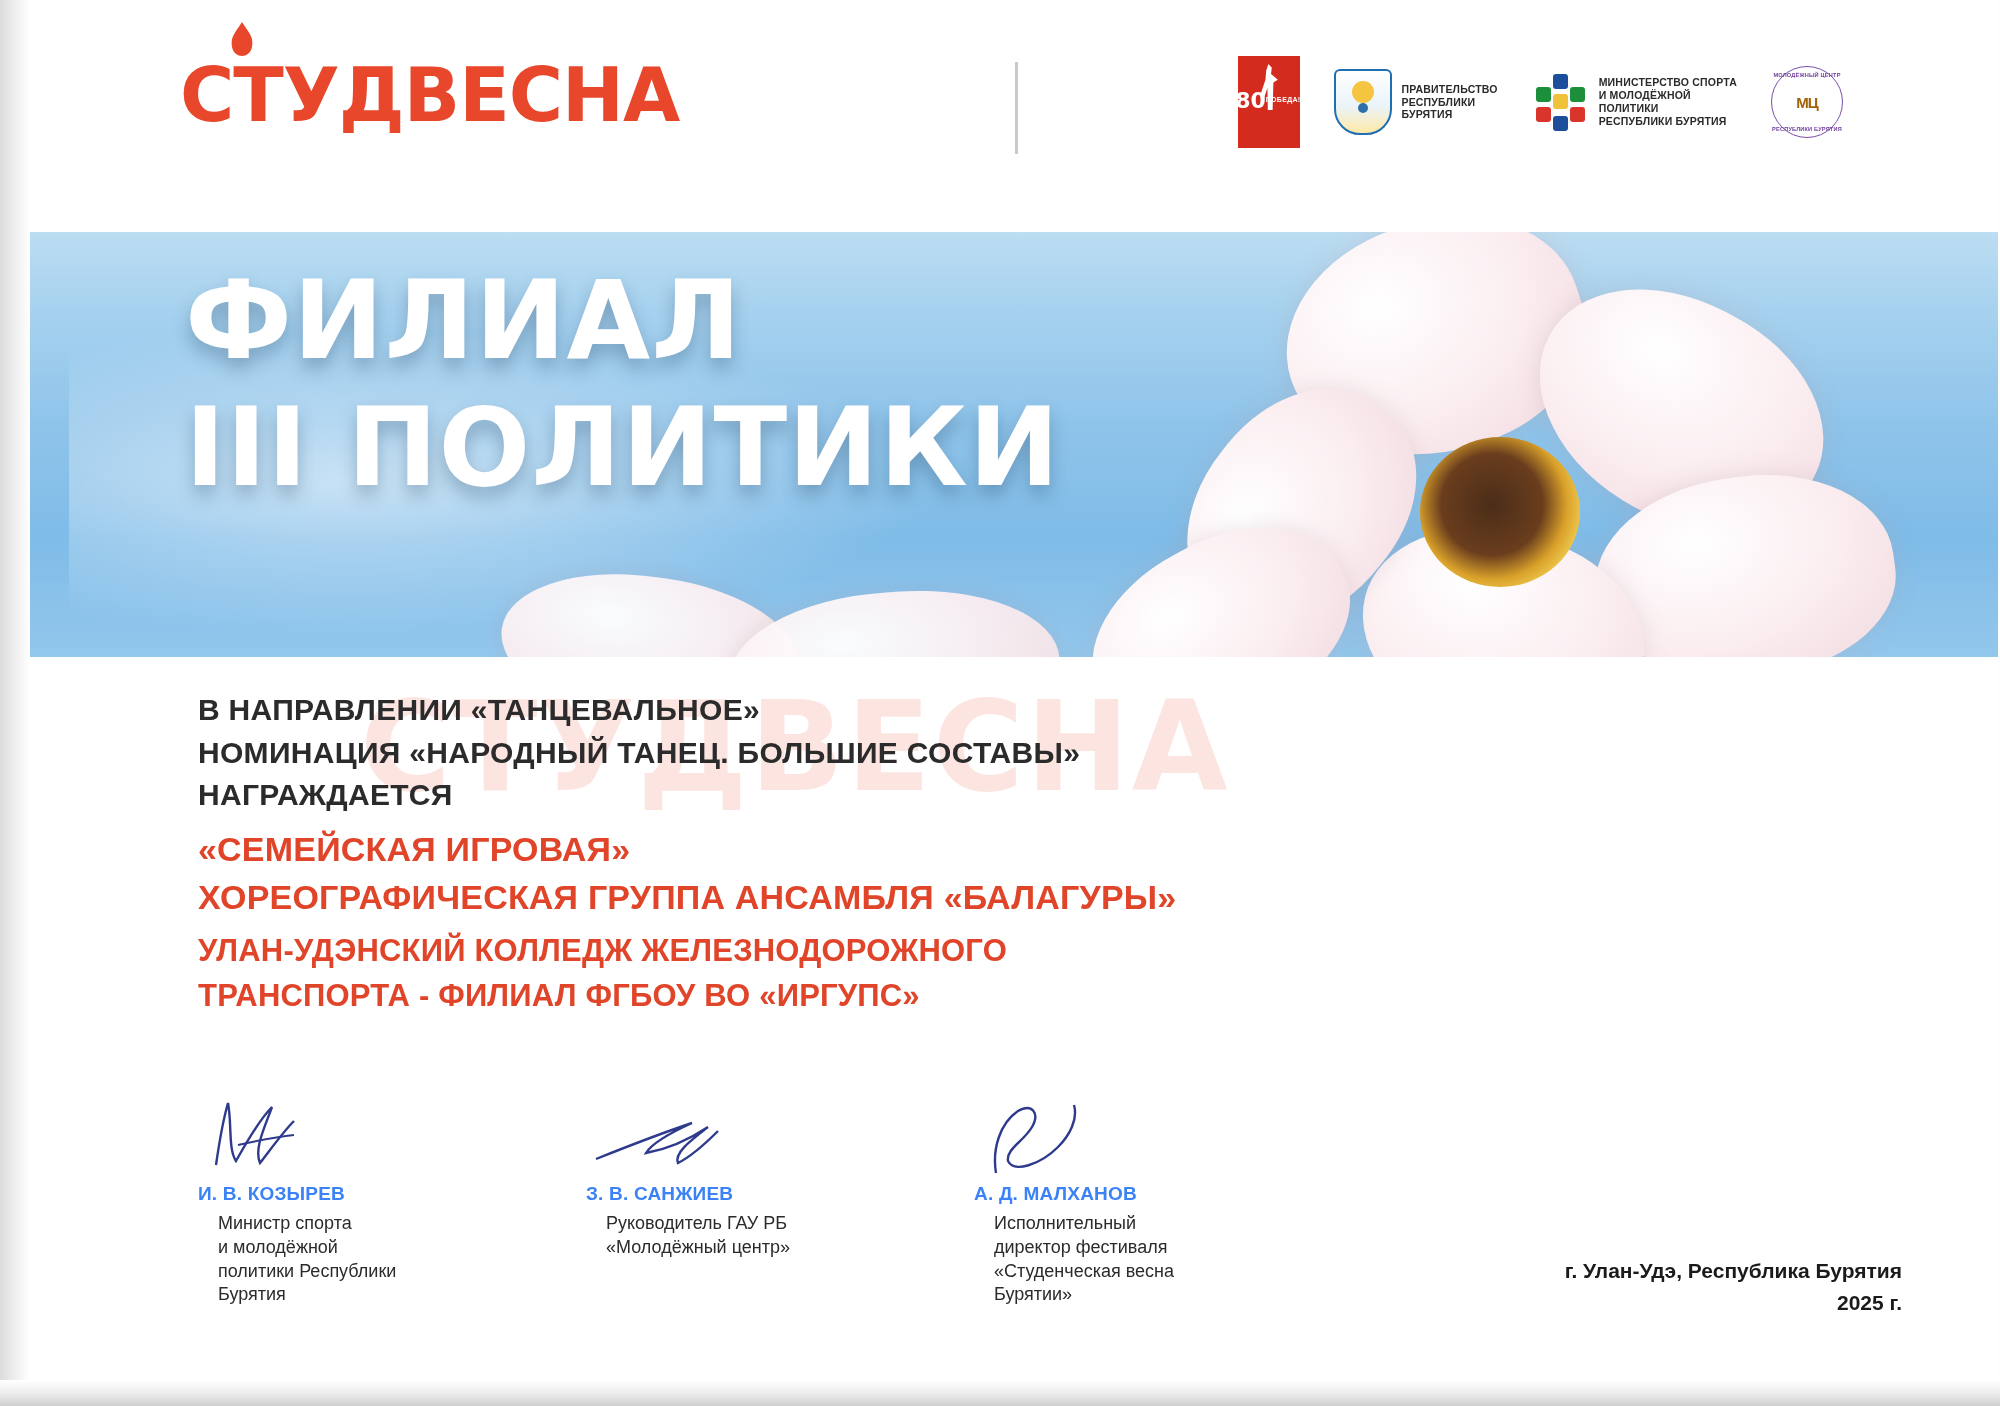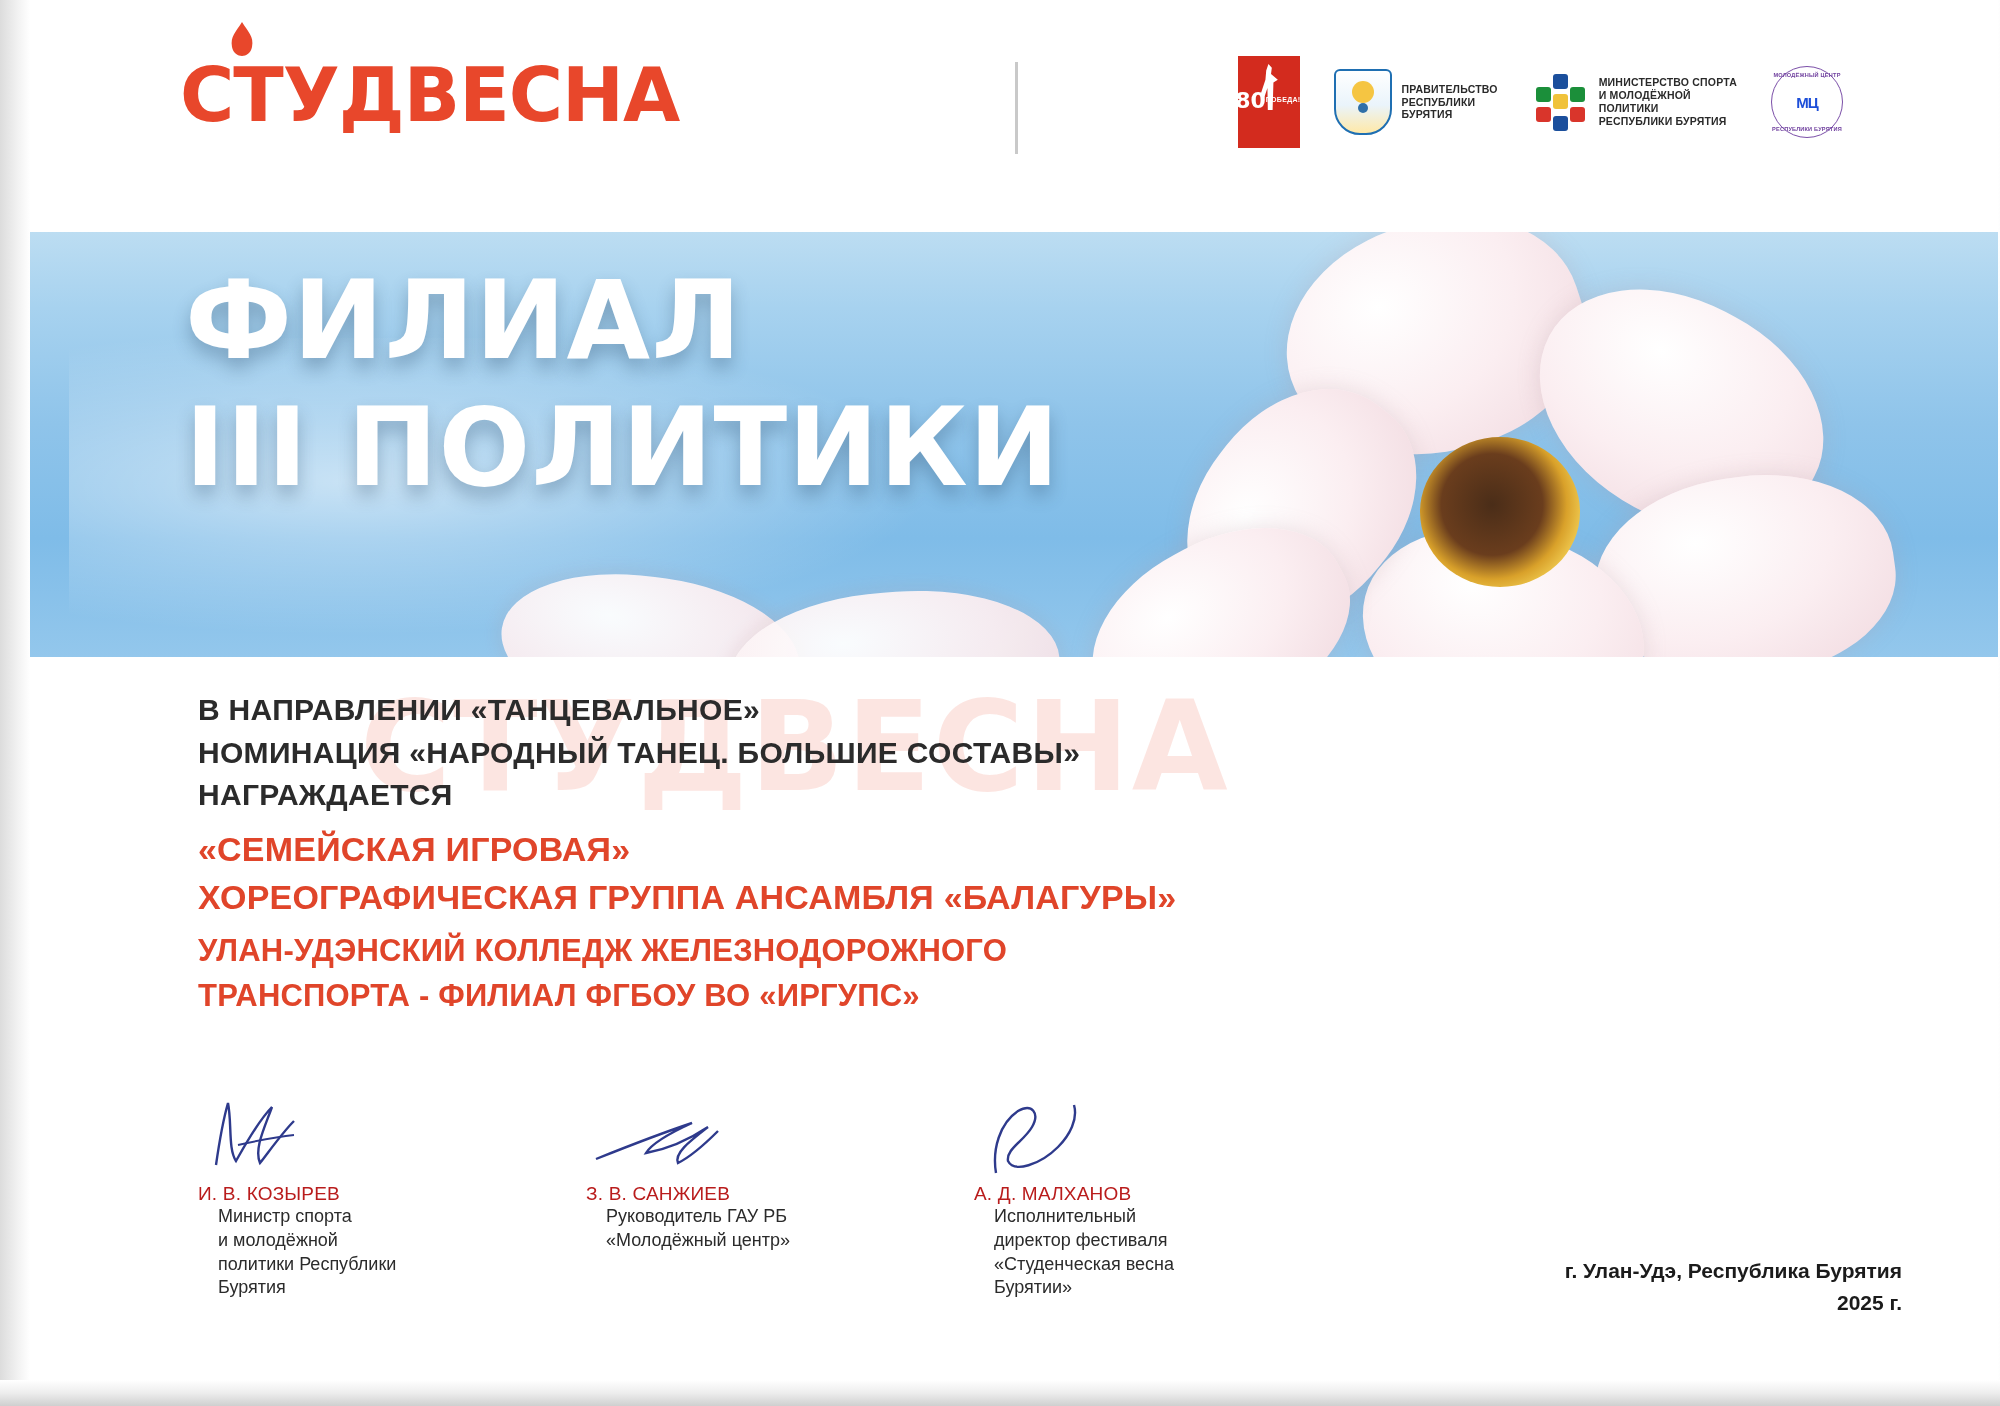--- a/index.html
+++ b/index.html
@@ -109,21 +109,21 @@
   .knot i {
     position: absolute; width: 15px; height: 15px; border-radius: 3px;
   }
   .emblem-mc {
     width: 70px; height: 70px; border-radius: 50%;
     border: 1.5px solid #7b4fa8;
     position: relative;
     display: flex; align-items: center; justify-content: center;
   }
   .emblem-mc .mc-inner {
-    font-size: 15px; font-weight: 800; color: #1d4ed8;
+    font-size: 15px; font-weight: 800; color: #a16207;
     letter-spacing: -1px; line-height: 1;
   }
   .emblem-mc .ring-top, .emblem-mc .ring-bot {
     position: absolute; left: 0; right: 0; text-align: center;
     font-size: 5.6px; font-weight: 700; color: #6f3f9e; letter-spacing: .2px;
   }
   .emblem-mc .ring-top { top: 5px; }
   .emblem-mc .ring-bot { bottom: 5px; }
 
   
@@ -206,21 +206,22 @@
   }
 
   
   .signatures {
     position: absolute; left: 168px; top: 430px;
     display: flex; gap: 88px;
   }
   .sig-block { width: 300px; position: relative; }
   .sig-scribble { height: 96px; position: relative; }
   .sig-name {
-    font-size: 19px; font-weight: 400; color: #b91c1c; letter-spacing: .2px;
+    font-size: 19px; font-weight: 700; color: #3b82f6; letter-spacing: .2px;
+    margin-bottom: 7px;
   }
   .sig-role {
     font-size: 18px; color: #2b2b2b; line-height: 1.32; margin-left: 20px;
   }
   .place {
     position: absolute; right: 96px; bottom: 62px;
     text-align: right;
     font-size: 21px; font-weight: 700; color: #1b1b1b; line-height: 1.5;
   }
 </style>

